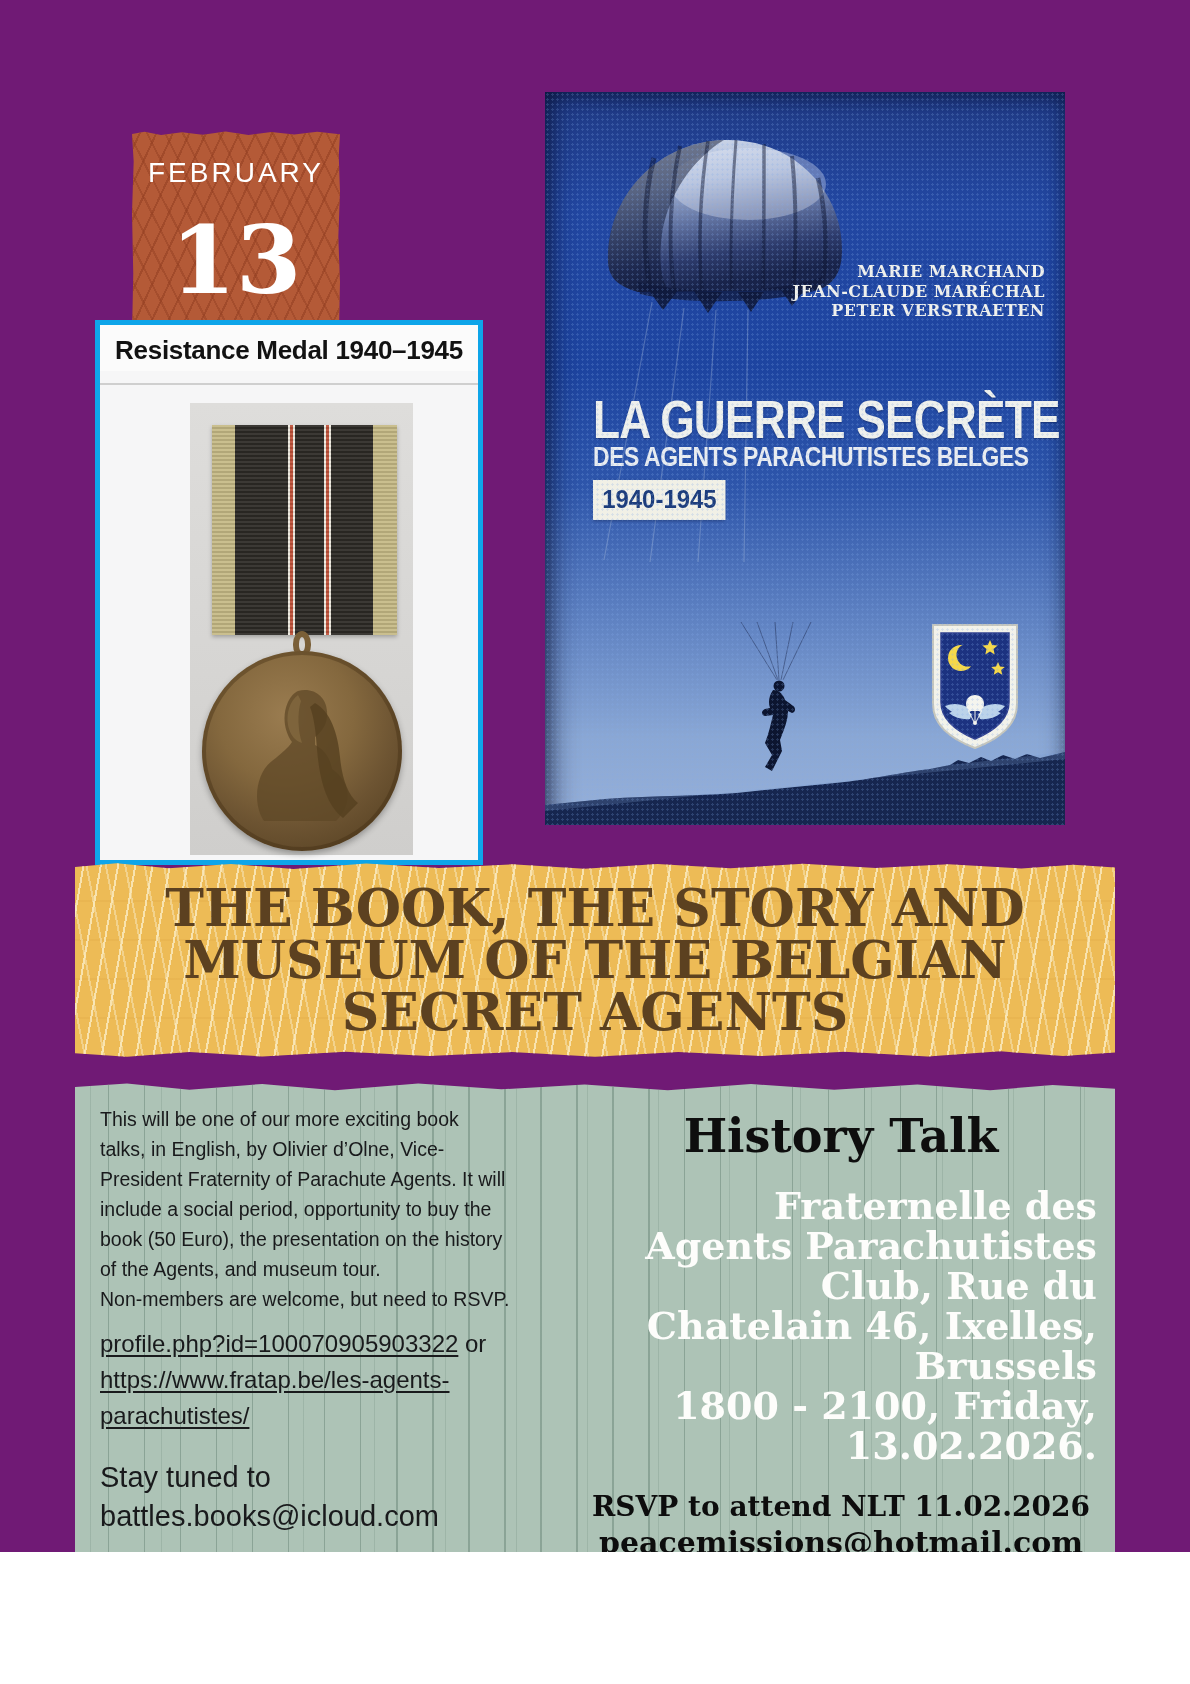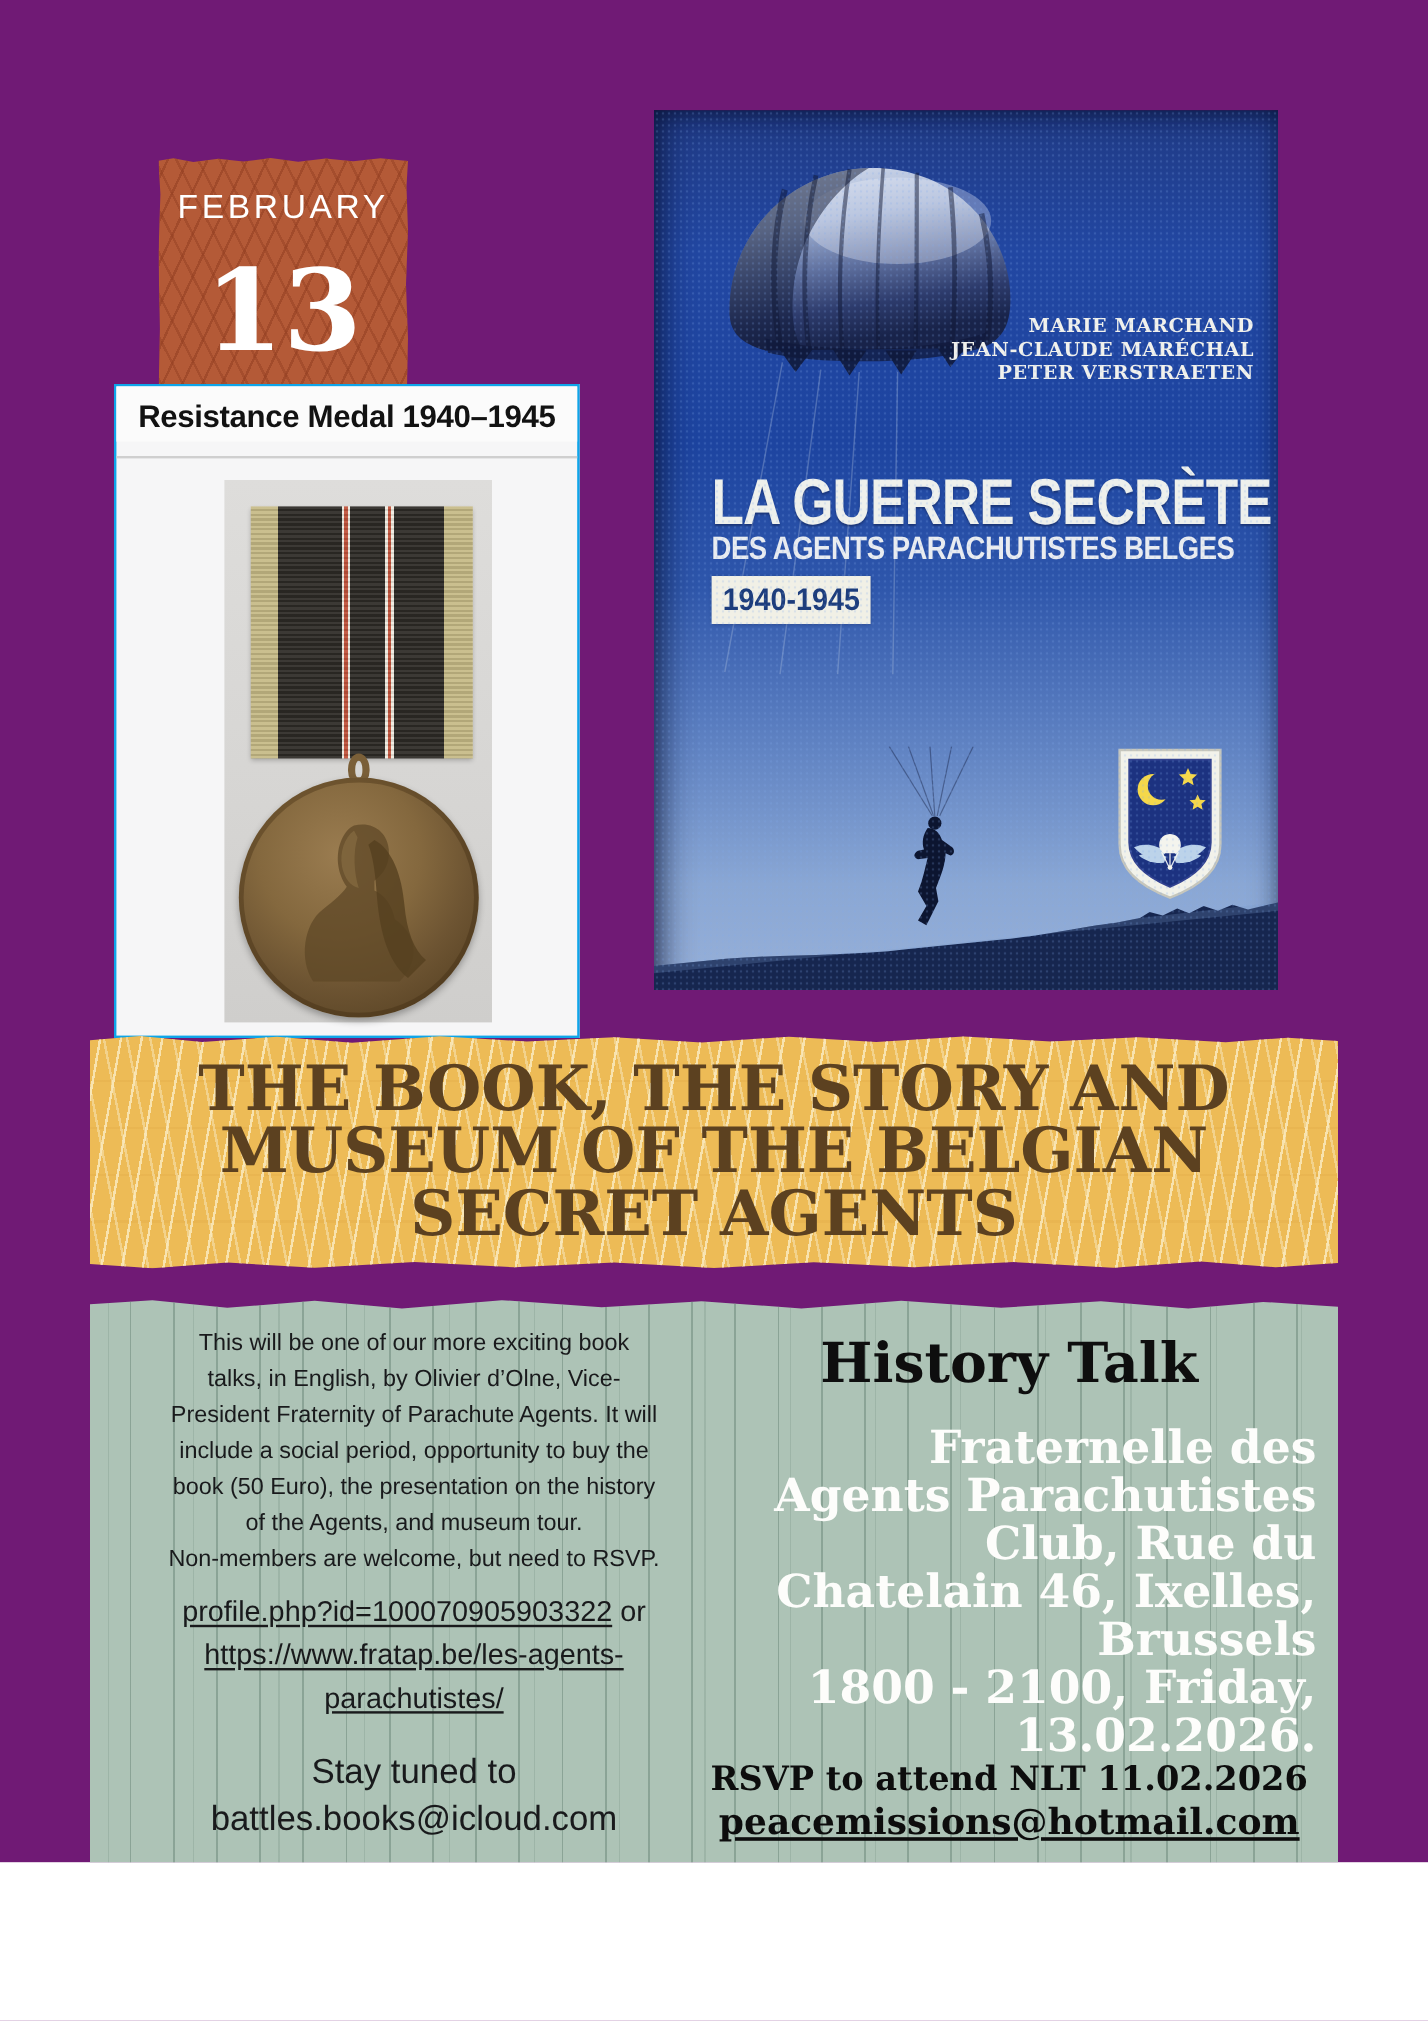--- a/index.html
+++ b/index.html
@@ -14,21 +14,21 @@
       repeating-linear-gradient(63deg, rgba(146,62,33,0) 0 8px, rgba(146,62,33,.45) 8px 10px, rgba(146,62,33,0) 10px 16px);
     clip-path:polygon(0 1.5%,6% .4%,14% 2%,24% .6%,34% 1.8%,45% .3%,56% 1.9%,67% .5%,78% 1.7%,89% .4%,100% 1.6%,
       99.4% 12%,100% 30%,99.2% 52%,100% 74%,99.5% 99%,88% 98.2%,76% 99.6%,63% 98%,50% 99.5%,37% 98.1%,24% 99.6%,12% 98.3%,0 99.4%,.6% 70%,0 40%,.8% 15%);}
   .date-month{position:absolute;left:0;top:26px;width:100%;text-align:center;
     color:#ffffff;font-size:28px;font-weight:500;letter-spacing:3px;}
   .date-day{position:absolute;left:0;top:78px;width:100%;text-align:center;
     color:#ffffff;font-family:"DejaVu Serif",serif;font-weight:bold;font-size:94px;line-height:1.1;}
 
   
   .medal-card{position:absolute;left:95px;top:320px;width:388px;height:545px;
-    background:#f6f6f7;border:2px solid #0ea5e9;box-sizing:border-box;}
+    background:#f6f6f7;border:5px solid #0ea5e9;box-sizing:border-box;}
   .medal-header{height:46px;background:#fbfbfb;color:#121212;
     font-weight:bold;font-size:26px;letter-spacing:-.3px;text-align:center;line-height:50px;}
   .medal-divider{height:2px;background:#cfcfcf;margin:12px 0 0 0;}
   .medal-photo{position:absolute;left:90px;top:78px;width:223px;height:452px;
     background:linear-gradient(180deg,#dedddb 0%,#d6d5d3 60%,#cfcecc 100%);}
   .ribbon{position:absolute;left:22px;top:22px;width:185px;height:210px;
     background-image:
       repeating-linear-gradient(180deg, rgba(255,255,255,.07) 0 2px, rgba(0,0,0,.10) 2px 4px),
       linear-gradient(90deg,
         #c6ba86 0,#c6ba86 23px,
@@ -87,33 +87,33 @@
     white-space:pre-line;}
 
   
   .info-panel{position:absolute;left:75px;top:1082px;width:1040px;height:490px;
     background-color:#adc3b6;
     background-image:
       repeating-linear-gradient(90deg, rgba(110,138,124,0) 0 33px, rgba(110,138,124,.55) 33px 34.5px, rgba(110,138,124,0) 34.5px 36px),
       repeating-linear-gradient(90deg, rgba(110,138,124,0) 0 15px, rgba(110,138,124,.25) 15px 16px, rgba(110,138,124,0) 16px 71px);
     clip-path:polygon(0 1%,5% .3%,11% 1.6%,18% .4%,25% 1.7%,33% .3%,41% 1.5%,49% .5%,57% 1.7%,65% .4%,73% 1.6%,81% .5%,88% 1.7%,94% .6%,100% 1.4%,
       100% 98.9%,94% 99.6%,87% 98.3%,79% 99.7%,70% 98.4%,61% 99.6%,52% 98.3%,43% 99.7%,34% 98.4%,25% 99.6%,17% 98.4%,9% 99.7%,4% 98.6%,0 99.5%);}
-  .col-left{position:absolute;left:25px;top:22px;width:490px;text-align:center;color:#191a1c;}
+  .col-left{position:absolute;left:25px;top:22px;width:490px;text-align:left;color:#191a1c;}
   .para{margin:0;font-size:19.5px;line-height:30px;white-space:pre-line;}
   .links{margin-top:12px;font-size:24px;line-height:36px;}
   .u{text-decoration:underline;text-underline-offset:3px;}
   .stay{margin-top:24px;font-size:29px;line-height:39px;white-space:pre-line;}
 
   .col-right{position:absolute;right:18px;top:30px;width:512px;}
   .history-heading{margin:0;text-align:center;color:#0e0e0e;
     font-family:"DejaVu Serif",serif;font-weight:bold;font-size:46px;line-height:48px;}
   .venue{margin-top:26px;text-align:right;color:#fdfdfb;
     font-family:"DejaVu Serif",serif;font-weight:bold;font-size:38px;line-height:40px;
     white-space:pre-line;}
-  .rsvp-line{text-align:center;color:#0d0d0d;
+  .rsvp-line{margin-top:24px;text-align:center;color:#0d0d0d;
     font-family:"DejaVu Serif",serif;font-weight:bold;font-size:28px;line-height:34px;}
   .rsvp-email{text-align:center;color:#0d0d0d;
     font-family:"DejaVu Serif",serif;font-weight:bold;font-size:30px;line-height:37px;
     text-decoration:underline;text-underline-offset:3px;}
 </style>
 </head>
 <body>
 
 <div class="page">
 

